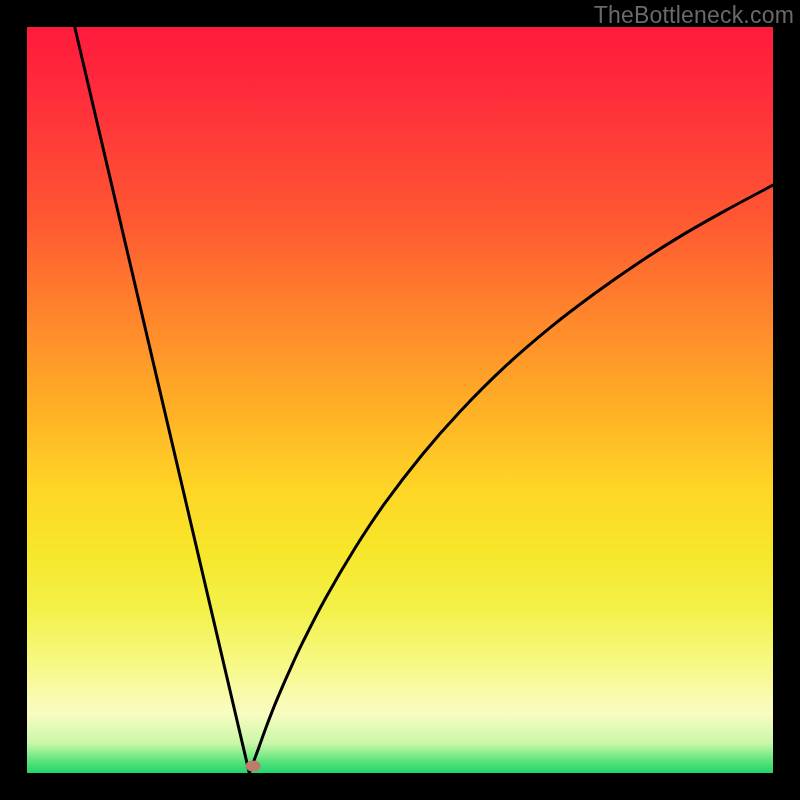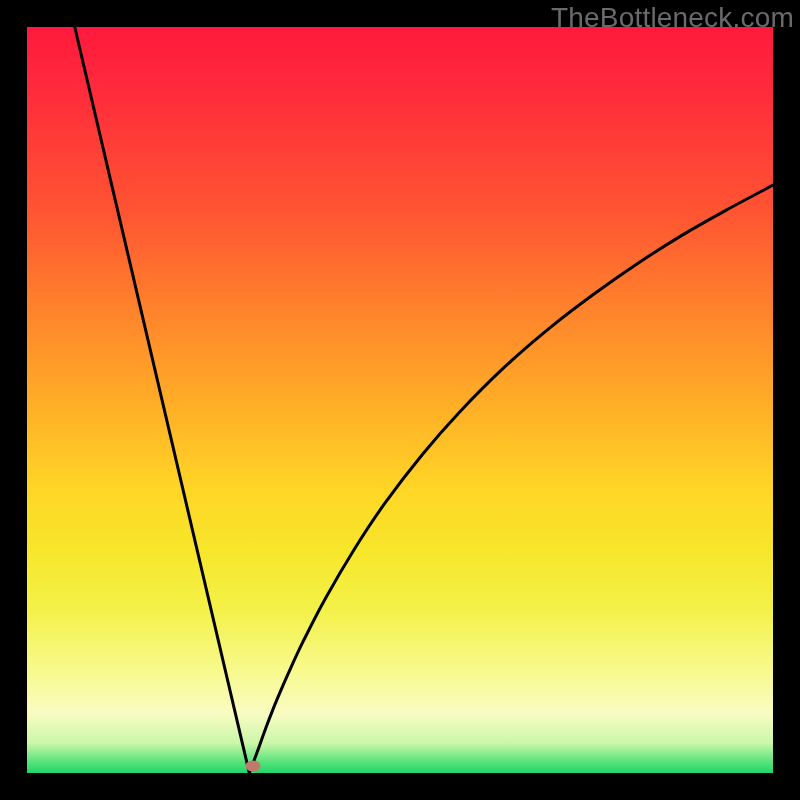--- a/index.html
+++ b/index.html
@@ -51,21 +51,21 @@
     height: 11px;
     border-radius: 50%;
     background: #c07a6c;
     transform: translate(-50%, -50%);
   }
   .watermark {
     position: absolute;
     top: 2px;
     right: 6px;
     color: #6a6a6a;
-    font-size: 28px;
+    font-size: 23px;
     font-weight: 500;
     letter-spacing: 0.2px;
   }
 </style>
 </head>
 <body>
 
 <div class="watermark">TheBottleneck.com</div>
 
 <div class="frame">

